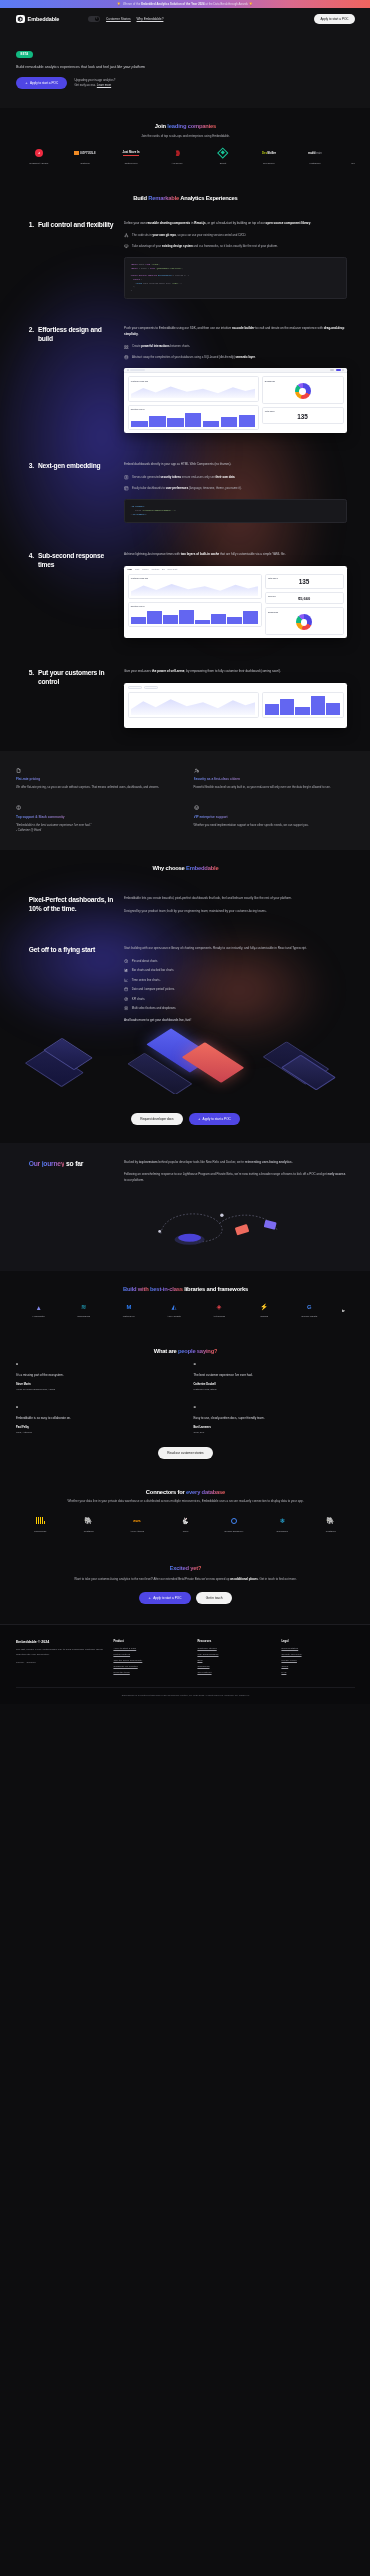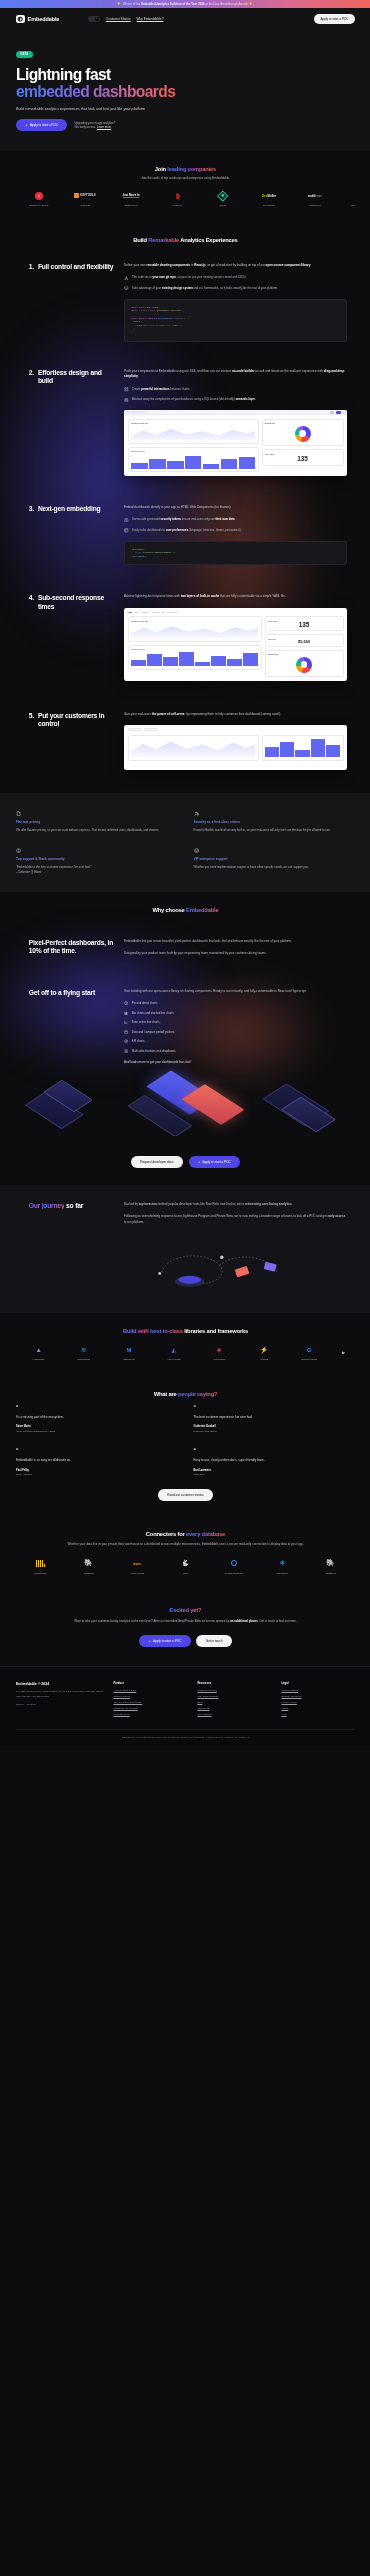--- a/index.html
+++ b/index.html
@@ -278,24 +278,20 @@
   <div class="theme-toggle">
     <span class="knob">☾</span>
   </div>
   <a class="nav-link" href="#">Customer Stories</a>
   <a class="nav-link" href="#">Why Embeddable?</a>
   <button class="nav-cta">Apply to start a POC</button>
 </div>
 
 <div class="hero">
   <span class="beta-pill">BETA</span>
-  <h1>
-    <span>Lightning fast</span><br>
-    <span class="grad">embedded dashboards</span>
-  </h1>
   <p class="sub">
     <span>Build remarkable analytics experiences that look and feel </span><i>just like your platform</i>
   </p>
   <div class="hero-cta-row">
     <button class="btn-primary">
       <span class="plus">+</span>
       <span>Apply to start a POC</span>
     </button>
     <div class="hero-note">
       <div>Upgrading your in-app analytics?</div>

